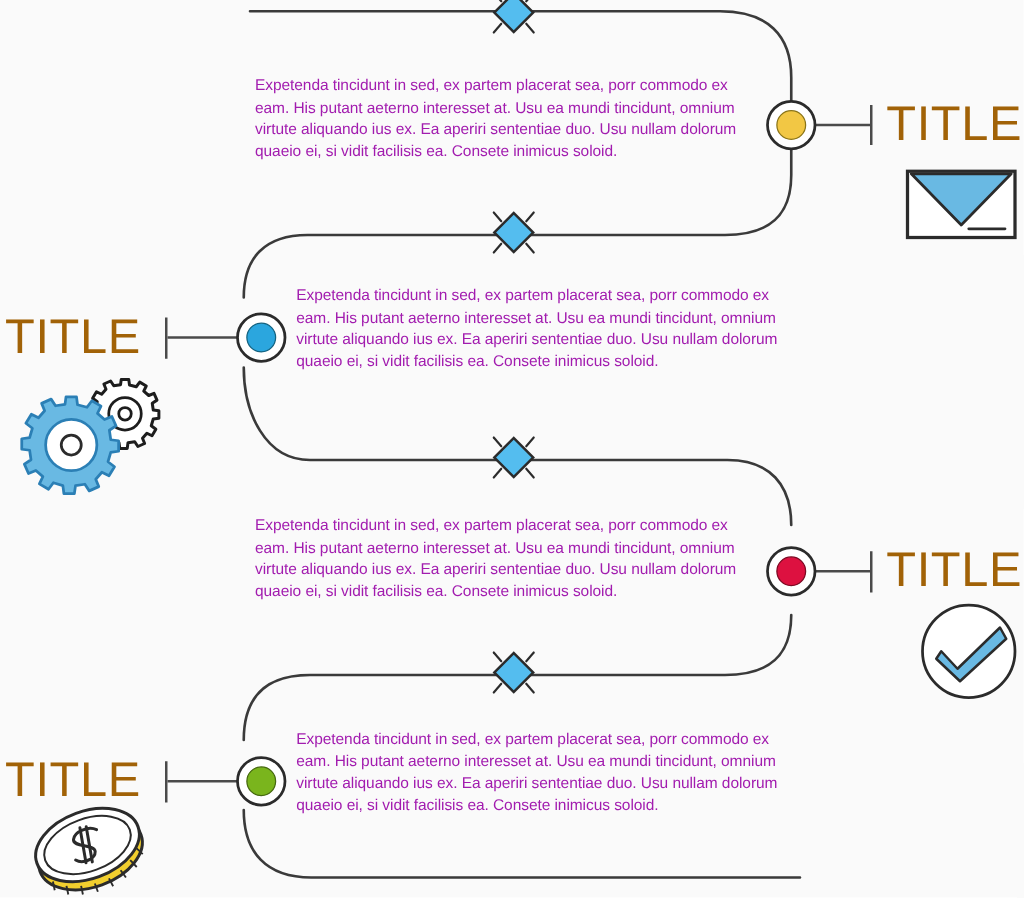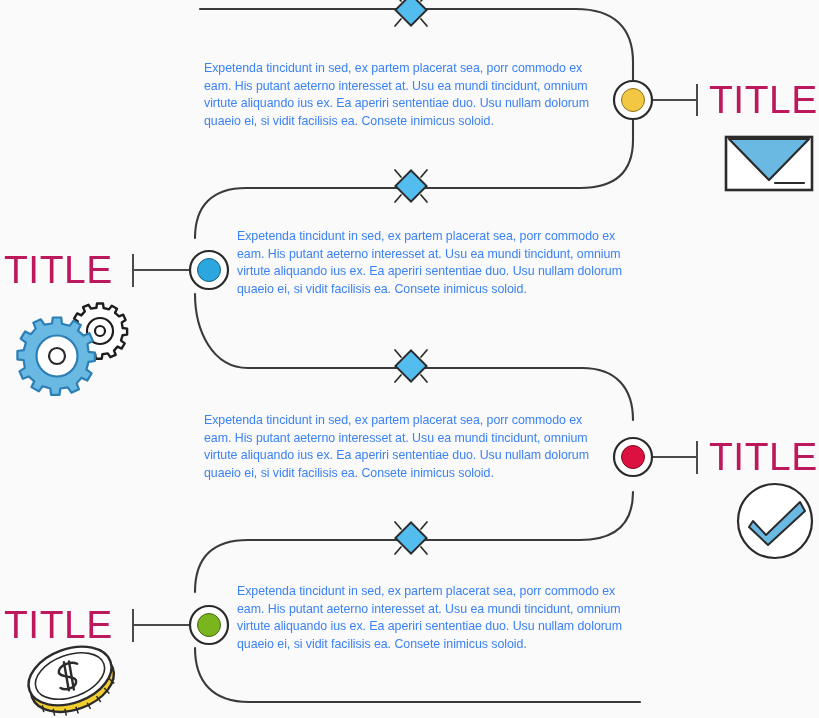--- a/index.html
+++ b/index.html
@@ -22,30 +22,30 @@
     left: 0;
     top: 0;
     width: 819px;
     height: 718px;
   }
   .body-text {
     position: absolute;
     font-family: "Liberation Sans", "DejaVu Sans", sans-serif;
     font-size: 12.4px;
     line-height: 17.6px;
-    color: #3b82f6;
+    color: #a21caf;
     width: 392px;
     letter-spacing: -0.05px;
   }
   .title-label {
     position: absolute;
     font-family: "Liberation Sans", "DejaVu Sans", sans-serif;
     font-size: 39px;
     font-weight: 300;
-    color: #be185d;
+    color: #a16207;
     letter-spacing: 0.5px;
     line-height: 1;
     white-space: nowrap;
   }
 </style>
 </head>
 <body>
 
 <div id="canvas">
 

